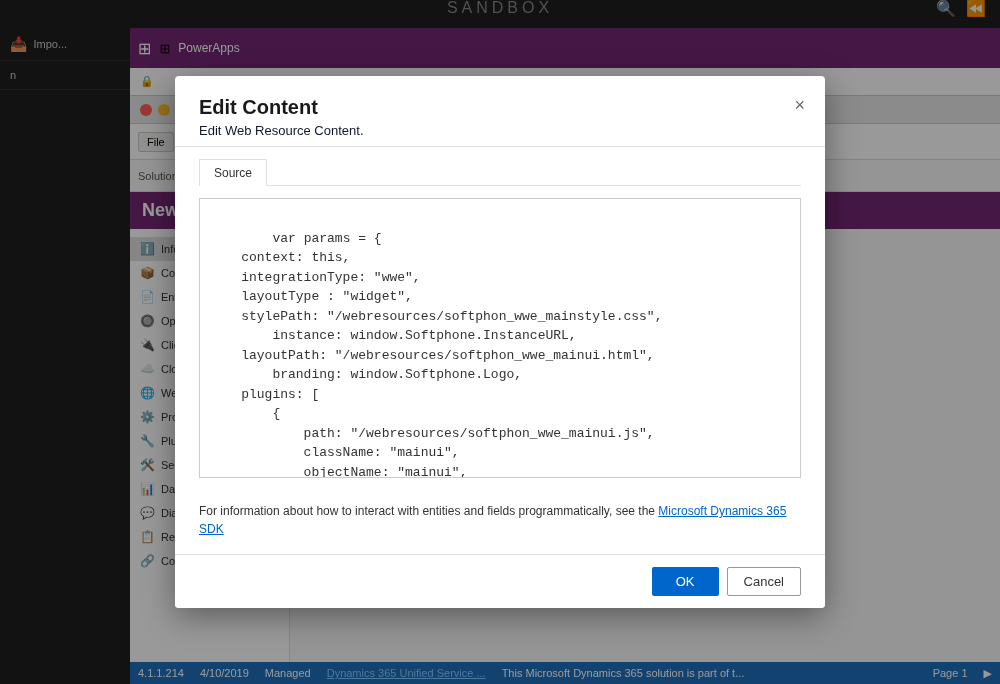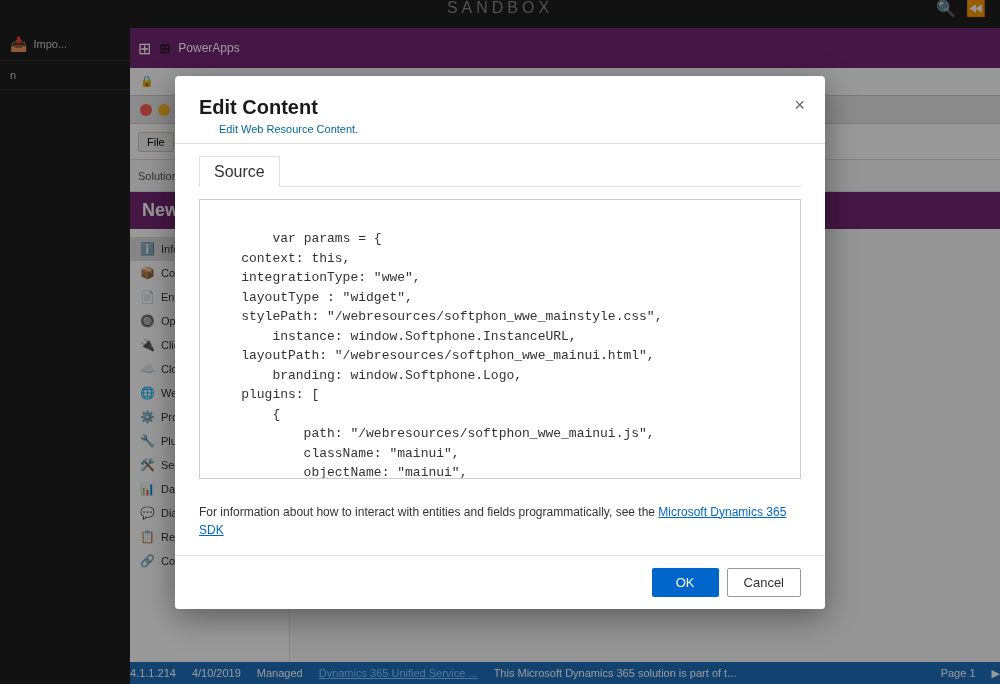--- a/index.html
+++ b/index.html
@@ -187,21 +187,21 @@
     
     .status-bar {
       position: absolute;
       bottom: 0;
       left: 0;
       right: 0;
       height: 22px;
       background: #1e6fba;
       display: flex;
       align-items: center;
-      padding: 0 0;
+      padding: 0 8px;
       color: white;
       font-size: 11px;
       gap: 16px;
     }
     .status-item {
       display: flex;
       align-items: center;
       gap: 4px;
     }
     .status-link {
@@ -238,23 +238,22 @@
       border-bottom: 1px solid #e0e0e0;
       position: relative;
     }
     .dialog-title {
       font-size: 20px;
       font-weight: 600;
       color: #1a1a1a;
       margin-bottom: 4px;
     }
     .dialog-subtitle {
-      font-size: 11px;
-      color: #0369a1;
-      margin-left: 20px;
+      font-size: 13px;
+      color: #0f172a;
     }
     .dialog-close {
       position: absolute;
       top: 16px;
       right: 16px;
       background: none;
       border: none;
       font-size: 18px;
       cursor: pointer;
       color: #666;
@@ -270,21 +269,21 @@
 
     
     .tab-bar {
       display: flex;
       border-bottom: 1px solid #e0e0e0;
       margin-bottom: 12px;
       margin-top: 12px;
     }
     .tab-item {
       padding: 6px 14px;
-      font-size: 16px;
+      font-size: 12px;
       cursor: pointer;
       border: 1px solid transparent;
       border-bottom: none;
       margin-bottom: -1px;
       color: #333;
       background: white;
     }
     .tab-item.active {
       border-color: #e0e0e0;
       border-bottom-color: white;

